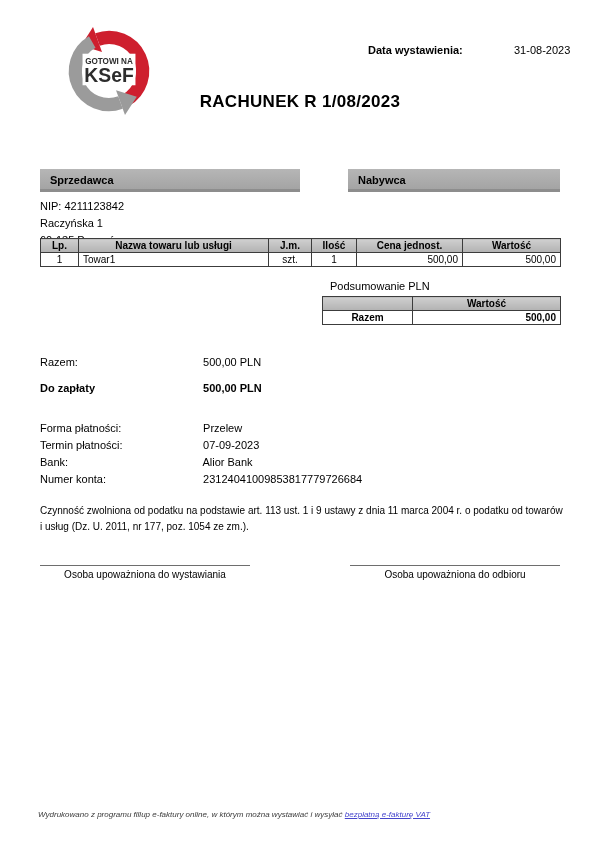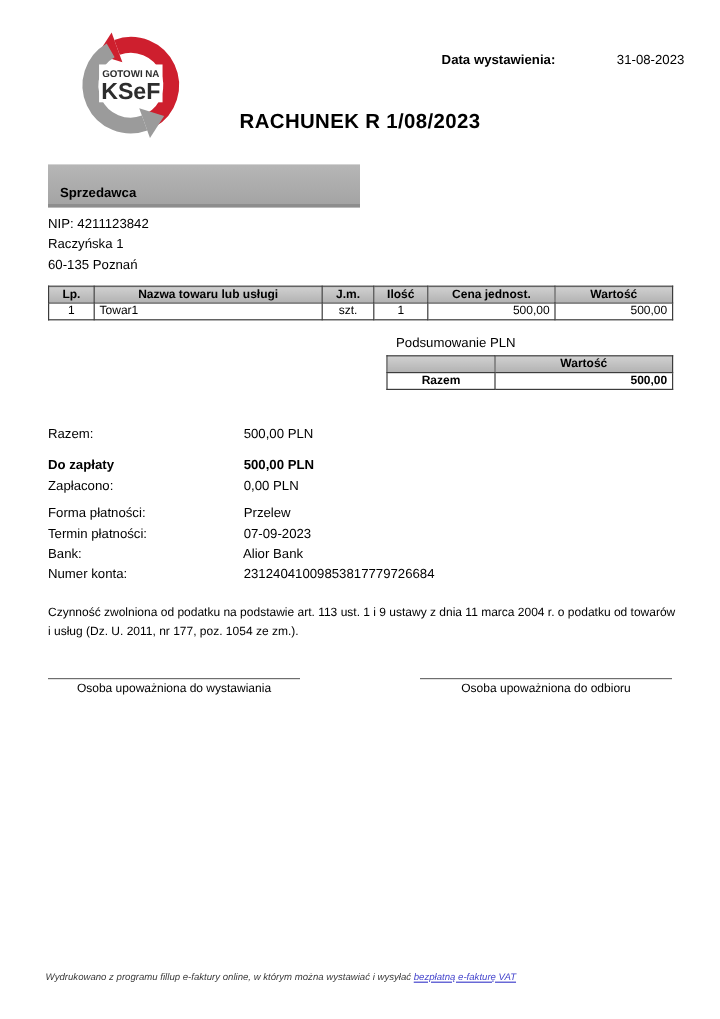--- a/index.html
+++ b/index.html
@@ -11,21 +11,21 @@
   .issue-date-label { position:absolute; left:368px; top:44px; font-size:11px; font-weight:bold; color:#000; }
   .issue-date-value { position:absolute; left:514px; top:44px; font-size:11px; color:#000;text-align:center; }
 
   .doc-title { position:absolute; left:0; top:92px; width:100%; text-align:center;
                font-size:17px; font-weight:bold; color:#000; letter-spacing:0.3px; }
 
   .party { position:absolute; top:137px; }
   .party.seller { left:40px; width:260px; }
   .party.buyer  { left:348px; width:212px; }
   .party-bar { background:linear-gradient(180deg,#b6b6b6,#a4a4a4); border-bottom:3px solid #8d8d8d;
-               font-size:11px; font-weight:bold; padding:18px 0 3px 10px; color:#000; }
+               font-size:11px; font-weight:bold; padding:5px 0 3px 10px; color:#000;margin-top:32px; }
   .party-lines { margin-top:6px; font-size:11px; line-height:17px; color:#000; }
 
   table { border-collapse:collapse; table-layout:fixed; }
   .items { position:absolute; left:40px; top:238px; width:520px; }
   .items th, .items td, .sum-table th, .sum-table td {
       border:1px solid #3c3c3c; font-size:10px; height:14px; padding:1px 4px; overflow:hidden; white-space:nowrap; }
   .items th { background:linear-gradient(180deg,#cfcfcf,#b2b2b2); font-weight:bold; text-align:center; }
   .c { text-align:center; } .l { text-align:left; } .r { text-align:right; }
 
   .sum-title { position:absolute; left:330px; top:280px; font-size:11px; color:#000; }
@@ -76,20 +76,21 @@
   <div class="party seller">
     <div class="party-bar">Sprzedawca</div>
     <div class="party-lines">
       <div>NIP: 4211123842</div>
       <div>Raczyńska 1</div>
       <div>60-135 Poznań</div>
     </div>
   </div>
 
   <div class="party buyer">
+    <div class="party-bar">Nabywca</div>
   </div>
 
   <table class="items">
     <colgroup>
       <col style="width:38px">
         <col style="width:190px">
         <col style="width:43px">
       <col style="width:45px">
         <col style="width:106px">
         <col style="width:98px">
@@ -139,24 +140,20 @@
   <div class="kv-block totals">
     <div class="kv-row">
       <span class="kv-label">Razem:</span>
       <span>500,00 PLN</span>
     </div>
     <div class="kv-gap"></div>
     <div class="kv-row bold">
       <span class="kv-label">Do zapłaty</span>
       <span>500,00 PLN</span>
     </div>
-    <div class="kv-row">
-      <span class="kv-label">Zapłacono:</span>
-      <span>0,00 PLN</span>
-    </div>
   </div>
 
   <div class="kv-block payment">
     <div class="kv-row">
       <span class="kv-label">Forma płatności:</span>
       <span>Przelew</span>
     </div>
     <div class="kv-row">
       <span class="kv-label">Termin płatności:</span>
       <span>07-09-2023</span>

